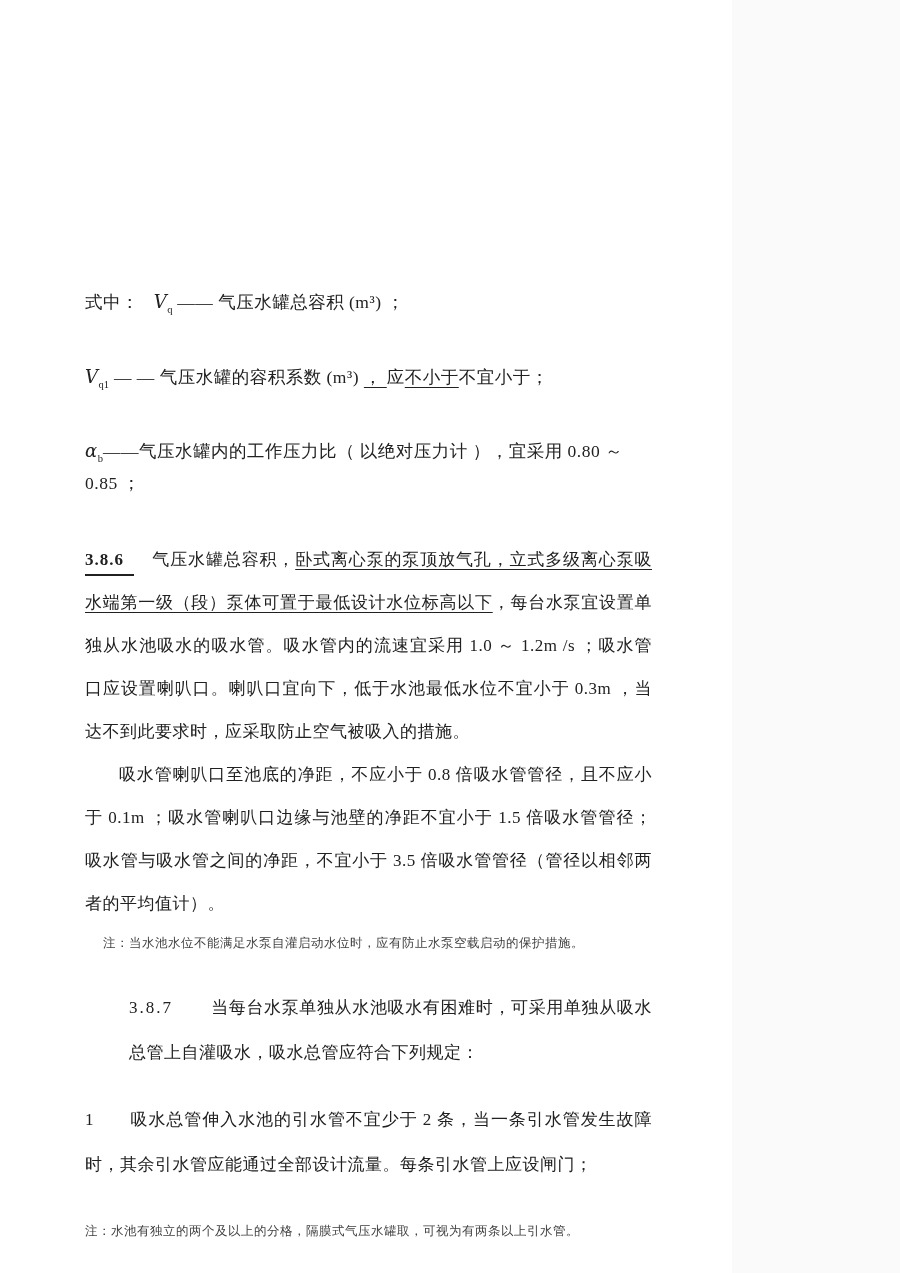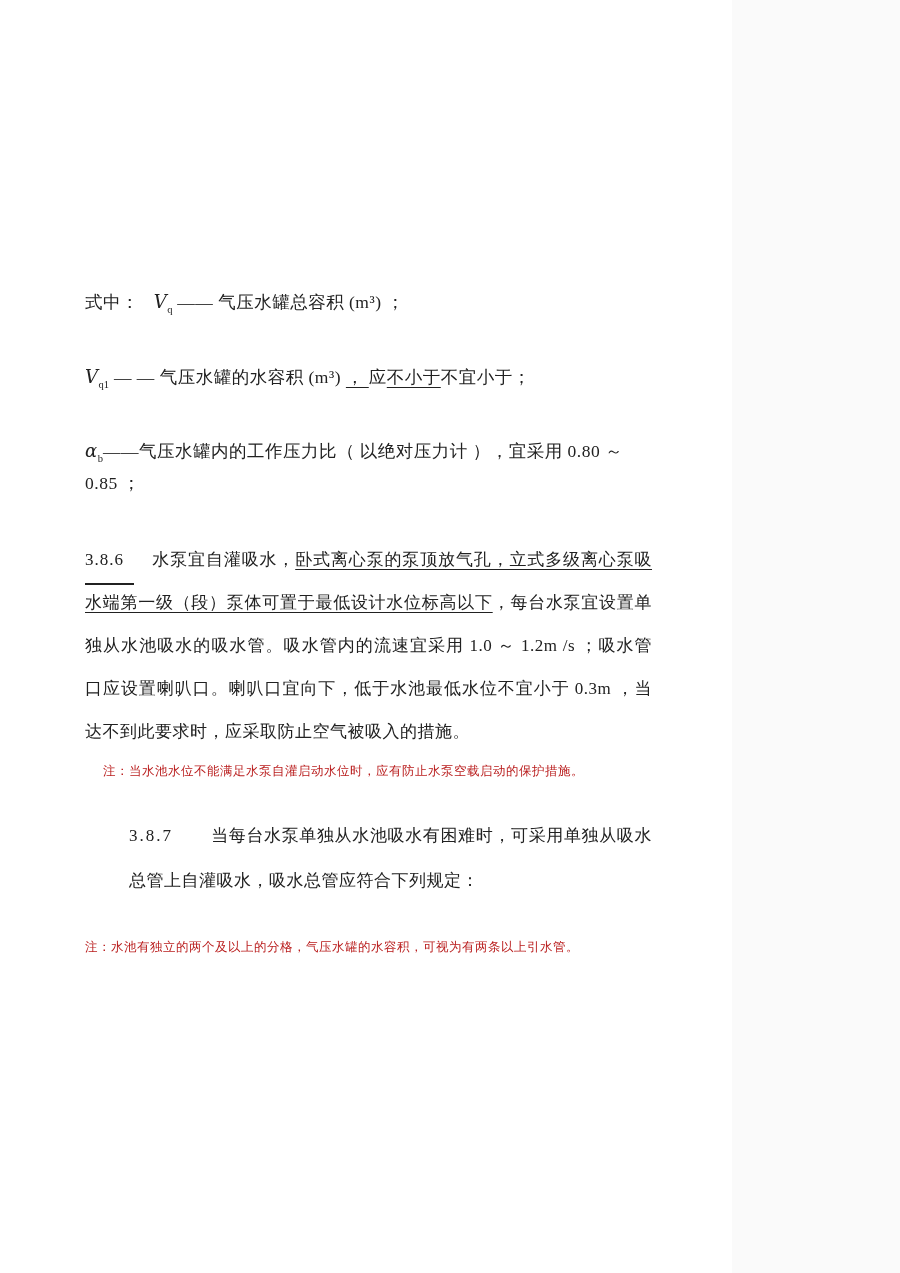--- a/index.html
+++ b/index.html
@@ -36,69 +36,71 @@
   .u { text-decoration: underline; text-underline-offset: 4px; }
   .para {
     font-size: 17px;
     line-height: 43px;
     text-align: justify;
     white-space: pre-wrap;
     letter-spacing: 0.5px;
   }
   .sec386 { margin-top: 42px; }
   .sec-num-bold {
-    font-weight: normal;
+    font-weight: bold;
     border-bottom: 2px solid #212121;
     padding-right: 10px;
-    padding-bottom: 14px;
+    padding-bottom: 5px;
     margin-right: 18px;
     letter-spacing: 1px;
   }
   .para2 { text-indent: 2em; }
   .note {
     font-size: 12.5px;
     line-height: 20px;
-    color: #b91c1c;
+    color: #404040;
     letter-spacing: 0.5px;
     white-space: pre-wrap;
   }
   .note-1 { margin-left: 18px; margin-top: 8px; }
   .sec387 { margin-top: 32px; line-height: 45px; margin-left: 44px; }
   .sec-num-plain { margin-right: 38px; letter-spacing: 2px; }
   .item1 { margin-top: 22px; line-height: 45px; }
   .item-num { margin-right: 36px; }
   .note-2 { margin-top: 34px; }
 </style>
 </head>
 <body>
 
 <div class="page">
 
   <section>
 
     <p class="def-line"><span>式中：   </span><span class="sym">V</span><span class="sub">q</span><span> —— 气压水罐总容积 (m³) ；</span></p>
 
-    <p class="def-line"><span class="sym">V</span><span class="sub">q1</span><span> — — 气压水罐的水容积 (m³) </span><span class="u">， </span><span>应</span><span class="u">不小于</span><span>不宜小于；</span></p>
+    <p class="def-line"><span class="sym">V</span><span class="sub">q1</span><span> — — 气压水罐的容积系数 (m³) </span><span class="u">， </span><span>应</span><span class="u">不小于</span><span>不宜小于；</span></p>
 
     <p class="def-line"><span class="sym">α</span><span class="sub">b</span><span>——气压水罐内的工作压力比（ 以绝对压力计 ），宜采用 0.80 ～ 0.85 ；</span></p>
 
 
   </section>
 
   <section>
 
-    <p class="para sec386"><span class="sec-num-bold">3.8.6</span><span>水泵宜自灌吸水，</span><span class="u">卧式离心泵的泵顶放气孔，立式多级离心泵吸水端第一级（段）泵体可置于最低设计水位标高以下</span><span>，每台水泵宜设置单独从水池吸水的吸水管。吸水管内的流速宜采用 1.0 ～ 1.2m /s ；吸水管口应设置喇叭口。喇叭口宜向下，低于水池最低水位不宜小于 0.3m ，当达不到此要求时，应采取防止空气被吸入的措施。</span></p>
+    <p class="para sec386"><span class="sec-num-bold">3.8.6</span><span>气压水罐总容积，</span><span class="u">卧式离心泵的泵顶放气孔，立式多级离心泵吸水端第一级（段）泵体可置于最低设计水位标高以下</span><span>，每台水泵宜设置单独从水池吸水的吸水管。吸水管内的流速宜采用 1.0 ～ 1.2m /s ；吸水管口应设置喇叭口。喇叭口宜向下，低于水池最低水位不宜小于 0.3m ，当达不到此要求时，应采取防止空气被吸入的措施。</span></p>
 
+    <p class="para para2">吸水管喇叭口至池底的净距，不应小于 0.8 倍吸水管管径，且不应小于 0.1m ；吸水管喇叭口边缘与池壁的净距不宜小于 1.5 倍吸水管管径；吸水管与吸水管之间的净距，不宜小于 3.5 倍吸水管管径（管径以相邻两者的平均值计）。</p>
 
     <p class="note note-1">注：当水池水位不能满足水泵自灌启动水位时，应有防止水泵空载启动的保护措施。</p>
 
   </section>
 
   <section>
 
     <p class="para sec387"><span class="sec-num-plain">3.8.7</span><span>当每台水泵单独从水池吸水有困难时，可采用单独从吸水总管上自灌吸水，吸水总管应符合下列规定：</span></p>
 
+    <p class="para item1"><span class="item-num">1</span><span>吸水总管伸入水池的引水管不宜少于 2 条，当一条引水管发生故障时，其余引水管应能通过全部设计流量。每条引水管上应设闸门；</span></p>
 
-    <p class="note note-2">注：水池有独立的两个及以上的分格，气压水罐的水容积，可视为有两条以上引水管。</p>
+    <p class="note note-2">注：水池有独立的两个及以上的分格，隔膜式气压水罐取，可视为有两条以上引水管。</p>
 
   </section>
 
 </div>
 
 </body></html>

